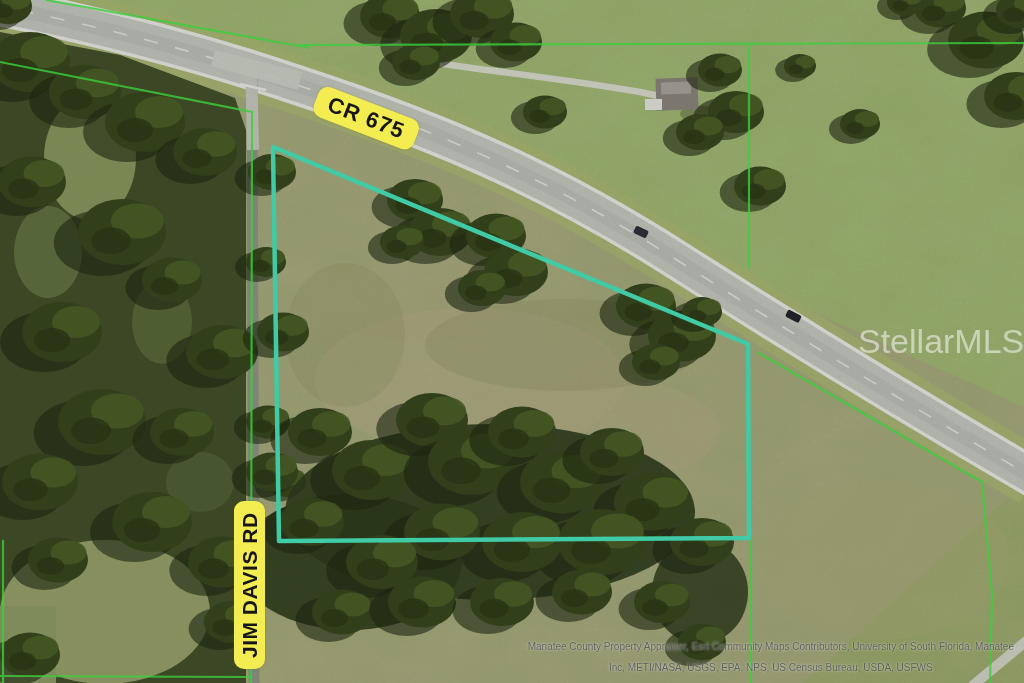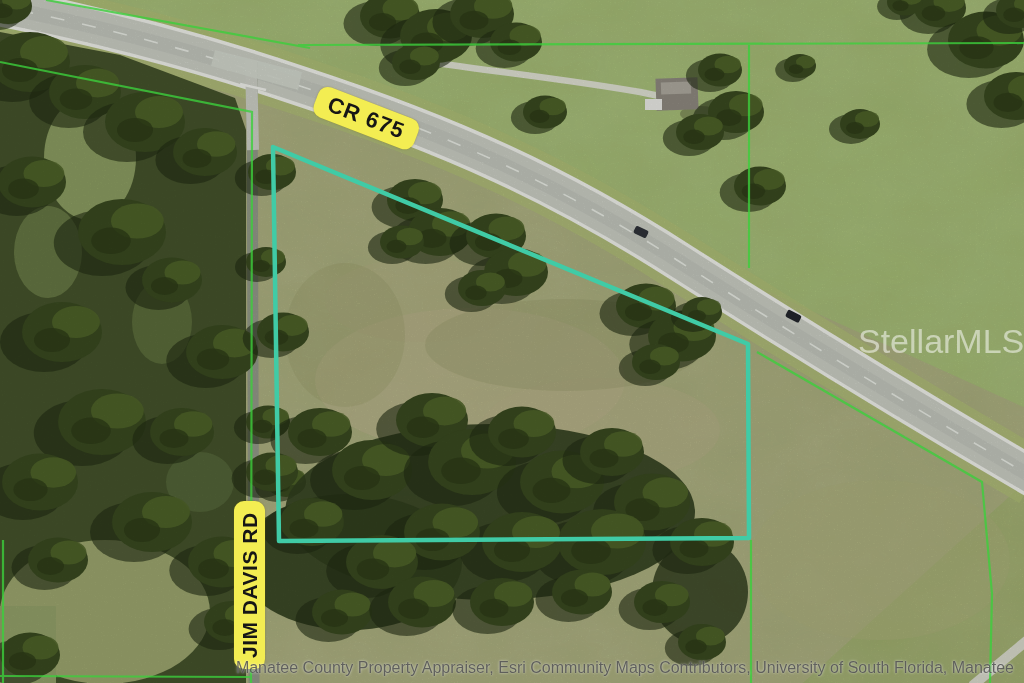--- a/index.html
+++ b/index.html
@@ -10,21 +10,21 @@
     border-radius:10px;white-space:nowrap;line-height:1;
     box-shadow:0 0 2px rgba(120,110,0,.45);}
   .lbl-cr675{left:322px;top:84px;font-size:22px;padding:5px 13px;
     transform:rotate(21deg);transform-origin:left top;letter-spacing:1px;}
   .lbl-jimdavis{left:234px;top:669px;font-size:21px;padding:5px 11px;
     transform:rotate(-90deg);transform-origin:left top;letter-spacing:.5px;
     text-align:center;}
   .watermark{position:absolute;left:858px;top:322px;font-size:34px;
     color:rgba(255,255,255,.52);letter-spacing:0;}
   .attribution{position:absolute;right:10px;bottom:5px;text-align:center;
-    font-size:16px;line-height:21px;color:rgba(72,72,72,.82);
+    font-size:10px;line-height:21px;color:rgba(72,72,72,.82);
     text-shadow:0 0 3px rgba(255,255,255,.55),0 0 1px rgba(255,255,255,.4);}
   .attribution span{display:block;}
 </style>
 </head>
 <body>
 
 <div class="viewport">
 
   <svg width="1024" height="683" viewBox="0 0 1024 683">
     <defs>
@@ -213,15 +213,16 @@
   </svg>
 
   <div class="road-label lbl-cr675">CR 675</div>
 
   <div class="road-label lbl-jimdavis">JIM DAVIS RD</div>
 
   <div class="watermark">StellarMLS</div>
 
   <div class="attribution">
     <span>Manatee County Property Appraiser, Esri Community Maps Contributors, University of South Florida, Manatee</span>
+    <span>Inc, METI/NASA, USGS, EPA, NPS, US Census Bureau, USDA, USFWS</span>
   </div>
 
 </div>
 
 </body></html>

